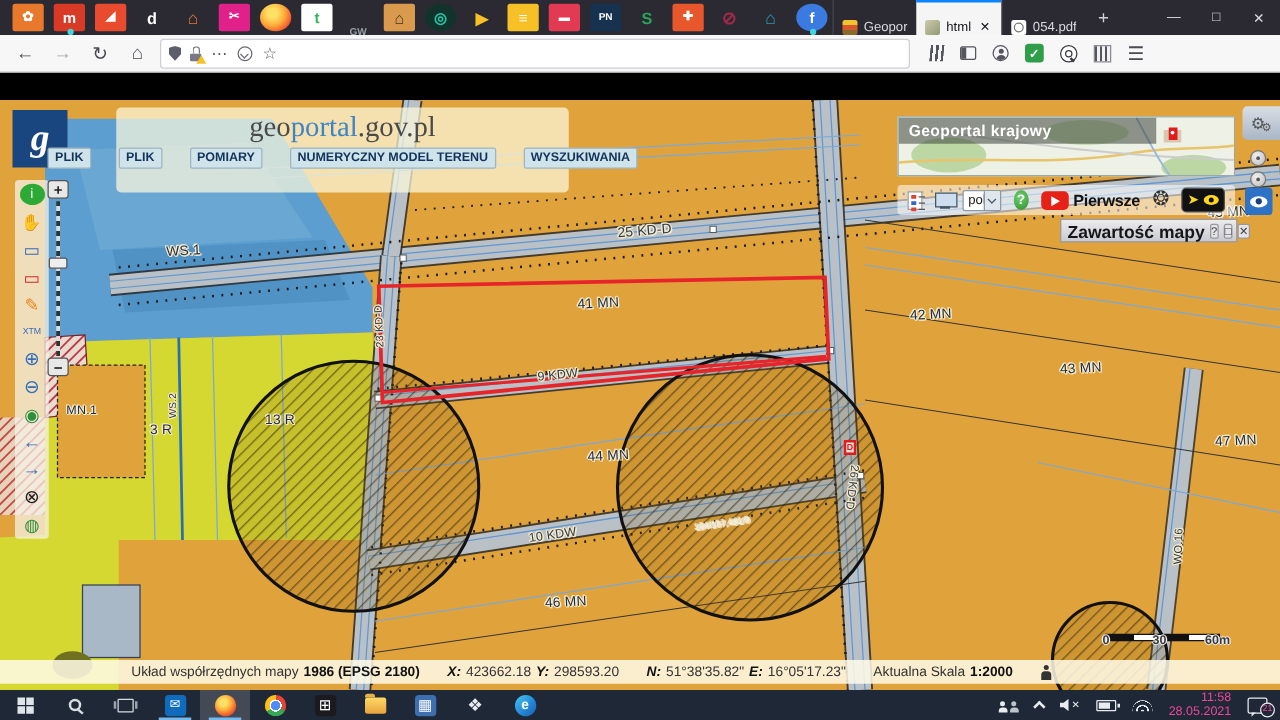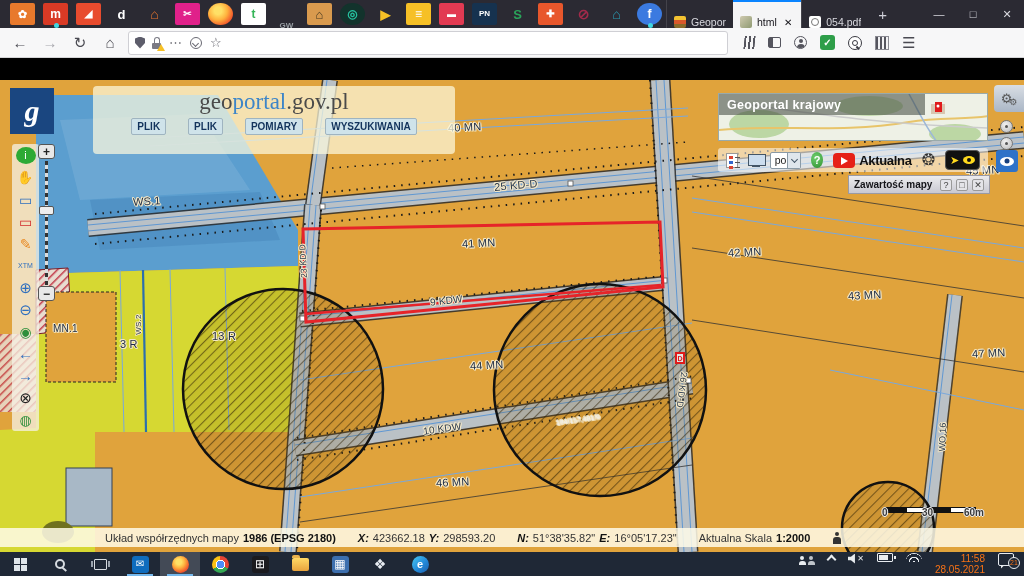--- a/index.html
+++ b/index.html
@@ -116,21 +116,21 @@
   .ytwrap { display:flex; align-items:center; gap:4px; }
   .ytplay { width:22px; height:15px; background:#e62117; border-radius:4px; position:relative; }
   .ytplay::after { content:""; position:absolute; left:8px; top:4px; border-left:7px solid #fff; border-top:4px solid transparent; border-bottom:4px solid transparent; }
   .ytword { font-size:13px; font-weight:bold; color:#111; letter-spacing:-0.3px; }
   .wheel { font-size:16px; color:#333; line-height:1; }
   .blackbox { width:46px; height:20px; background:#111; border:1px solid #555; border-radius:4px; display:flex; align-items:center; justify-content:center; gap:4px; }
   .blackbox .arr { color:#ffd91e; font-size:11px; line-height:1; }
 
   
   .zmapy { position:absolute; left:848px; top:95px; width:142px; height:19px; background:linear-gradient(180deg,#ececee,#c9c9d2); border:1px solid #9a9aa4; display:flex; align-items:center; padding:0 5px; gap:4px; }
-  .zmapy b { font-size:10px; color:#15151a; flex:1; white-space:nowrap; }
+  .zmapy b { font-size:14px; color:#15151a; flex:1; white-space:nowrap; }
   .zbtn { font-size:9px; color:#444; width:12px; height:12px; display:flex; align-items:center; justify-content:center; border:1px solid #999; background:#e4e4e8; border-radius:2px; }
 
   
   .dmark { position:absolute; left:675px; top:272px; width:10px; height:12px; border:2px solid #e01b1b; background:rgba(255,255,255,0.7); color:#e01b1b; font-size:7px; font-weight:bold; display:flex; align-items:center; justify-content:center; }
 
   
   .scalebar { position:absolute; left:884px; top:420px; width:96px; height:18px; }
   .sbbar { position:absolute; left:0; top:0; width:92px; height:6px; border:1px solid #111; background:repeating-linear-gradient(90deg,#111 0 22px,#fff 22px 44px); }
   .scalebar span { position:absolute; top:7px; font-size:10px; font-weight:bold; color:#3a3a3a; text-shadow:1px 0 #eee,-1px 0 #eee,0 1px #eee,0 -1px #eee; }
 
@@ -154,21 +154,21 @@
   .taskview::before { content:""; position:absolute; left:-4px; top:1px; width:2px; height:6px; background:#9aa3ad; }
   .taskview::after { content:""; position:absolute; right:-4px; top:1px; width:2px; height:6px; background:#9aa3ad; }
   .tb-apps { display:flex; align-items:center; }
   .tb-app { width:40px; height:24px; display:flex; align-items:center; justify-content:center; position:relative; flex:none; }
   .tb-app .ico { display:flex; align-items:center; justify-content:center; font-size:13px; line-height:1; }
   .tb-app .ico.tile { width:17px; height:17px; border-radius:3px; font-size:11px; }
   .tb-app .ico.round { width:17px; height:17px; border-radius:50%; font-size:10px; font-weight:bold; }
   .tb-app .ico.folder { width:17px; height:13px; background:linear-gradient(180deg,#ffd966,#e8a33d); border-radius:2px; position:relative; }
   .tb-app .ico.folder::before { content:""; position:absolute; left:0; top:-3px; width:8px; height:3px; background:#e8b24d; border-radius:2px 2px 0 0; }
   .tb-app .ul { position:absolute; left:7px; bottom:0; width:26px; height:2px; background:#76b9ed; }
-  .tray { margin-left:auto; display:flex; gap:13px; padding-right:10px; color:#f97316; }
+  .tray { margin-left:auto; display:flex; align-items:center; gap:13px; padding-right:10px; color:#ec4899; }
   .people { position:relative; width:16px; height:12px; }
   .people span { position:absolute; bottom:0; width:7px; height:4px; border-radius:3px 3px 0 0; background:#e8ecf0; }
   .people span::before { content:""; position:absolute; left:1.5px; top:-5px; width:4px; height:4px; border-radius:50%; background:#e8ecf0; }
   .people span:first-child { left:0; }
   .people span:last-child { right:0; opacity:0.8; }
   .chevup { width:7px; height:7px; border-left:2px solid #e8ecf0; border-top:2px solid #e8ecf0; transform:rotate(45deg); margin-top:3px; }
   .spk { position:relative; width:16px; height:12px; }
   .spk::before { content:""; position:absolute; left:0; top:1px; width:10px; height:10px; background:#e8ecf0; clip-path:polygon(0 32%,30% 32%,70% 0,70% 100%,30% 68%,0 68%); }
   .spk::after { content:"✕"; position:absolute; right:0; top:1px; font-size:8px; color:#e8ecf0; }
   .batt { position:relative; width:16px; height:9px; border:1.5px solid #e8ecf0; border-radius:1px; }
@@ -460,20 +460,21 @@
     <div class="gp-logo">
         <b>g</b>
       </div>
     <div class="gp-header">
       <div class="gp-wordmark"><span>geo</span><span class="blu">portal</span><span>.gov.pl</span></div>
       <div class="gp-menu">
 
       <span class="gp-btn">PLIK</span>
           <span class="gp-btn">PLIK</span>
           <span class="gp-btn">POMIARY</span>
+          <span class="gp-btn">NUMERYCZNY MODEL TERENU</span>
           <span class="gp-btn">WYSZUKIWANIA</span>
         </div>
     </div>
 
     <div class="gp-tools">
 
     <div class="ticon" style="background: rgb(45, 170, 53); color: rgb(255, 255, 255); font-size: 11px; border-radius: 50%;">i</div>
         <div class="ticon" style="background: transparent; color: rgb(201, 163, 106); font-size: 13px;">✋</div>
         <div class="ticon" style="background: transparent; color: rgb(47, 111, 190); font-size: 14px;">▭</div>
         <div class="ticon" style="background: transparent; color: rgb(210, 44, 44); font-size: 14px;">▭</div>
@@ -521,21 +522,21 @@
       <span class="i-monitor"></span>
       <span class="langsel">
           <span>pol</span>
           <span class="chev">
             <span class="chevd"></span>
           </span>
         </span>
       <span class="helpbtn">?</span>
       <span class="ytwrap">
         <span class="ytplay"></span>
-        <span class="ytword">Aktualna</span>
+        <span class="ytword">Pierwsze</span>
       </span>
       <span class="wheel">❂</span>
       <span class="blackbox">
         <span class="arr">➤</span>
         <span class="eye yellow"></span>
       </span>
     </div>
 
     <div class="zmapy">
       <b>Zawartość mapy</b>

